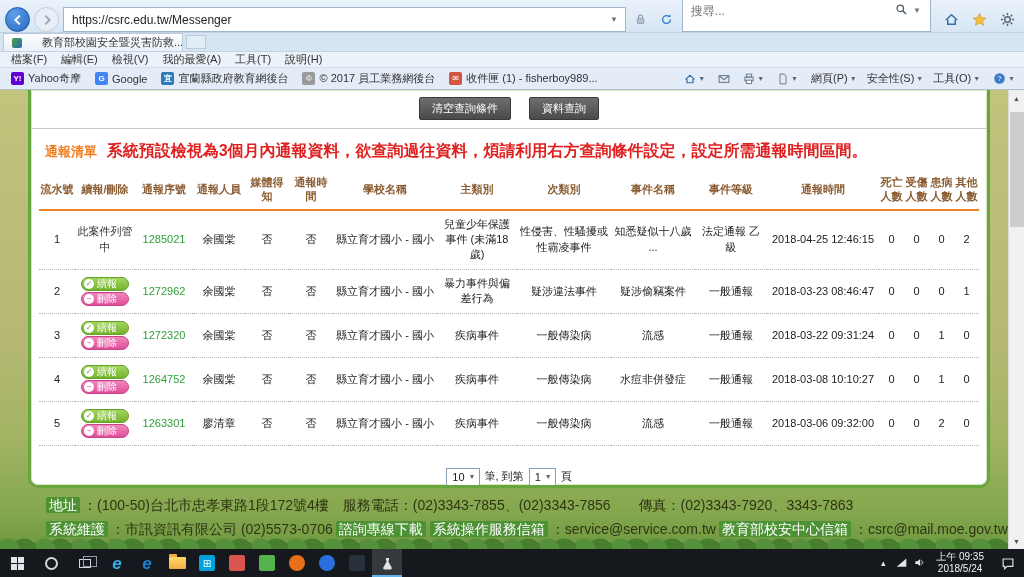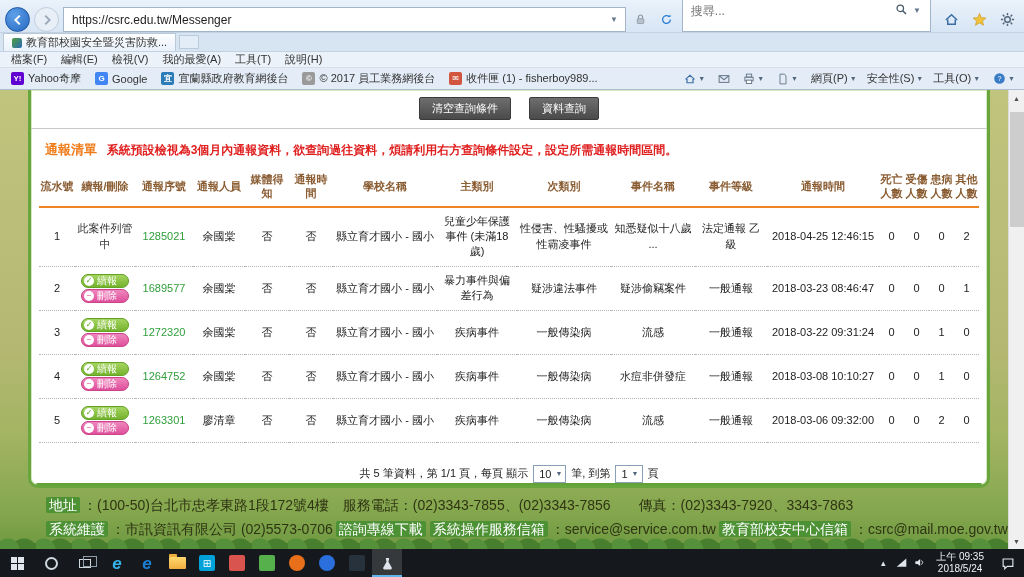--- a/index.html
+++ b/index.html
@@ -14,21 +14,21 @@
 .nav-btn.fwd{background:#e9eff7;border:1px solid #c0cddc}
 .url-box{width:565px;height:25px;background:#fff;border:1px solid #a3b5c9;display:flex;align-items:center;padding:0 2px 0 8px}
 .url-text,.search-input{flex:1;border:0;outline:0;font:12px "Liberation Sans","DejaVu Sans",sans-serif;color:#222;background:transparent;min-width:0}
 .url-dd{width:18px;text-align:center;color:#66788c;font-size:8px;cursor:default}
 .mini-btn{width:22px;height:25px;display:flex;align-items:center;justify-content:center}
 .search-box{width:250px;height:43px;background:#fff;border:1px solid #a3b5c9;display:flex;align-items:center;padding:0 4px 0 8px}
 .chrome-right{display:flex;align-items:center;gap:4px;margin-left:4px}
 .chrome-right .mini-btn{width:24px}
 
 .tab-row{height:19px;background:#d7e4f2;display:flex;align-items:flex-end;padding:0 3px;gap:3px;border-bottom:1px solid #c3d2e2}
-.tab{height:18px;background:linear-gradient(#fdfeff,#e9f1fa);border:1px solid #b9c8da;border-bottom:0;display:flex;align-items:center;gap:4px;padding:0 8px;font-size:11px;color:#333;max-width:180px;white-space:nowrap;overflow:hidden}
+.tab{height:18px;background:linear-gradient(#fdfeff,#e9f1fa);border:1px solid #b9c8da;border-bottom:0;display:flex;align-items:center;gap:20px;padding:0 8px;font-size:11px;color:#333;max-width:180px;white-space:nowrap;overflow:hidden}
 .tab-fav{width:10px;height:10px;background:linear-gradient(135deg,#4f9e3c,#2b6cb8);border-radius:2px;flex:0 0 auto}
 .newtab{width:20px;height:14px;background:#e3edf8;border:1px solid #bccbdc;margin-bottom:2px}
 
 .menu-row{height:16px;background:#ecf2f9;display:flex;align-items:center;padding:0 4px;border-bottom:1px solid #d4dfeb;font-size:11px;color:#333}
 .menu-item{padding:0 7px;cursor:default}
 
 .fav-row{height:22px;background:#e4edf7;display:flex;align-items:center;padding:0 4px;border-bottom:1px solid #aebdd0;font-size:11px;color:#333}
 .fav-list{display:flex;align-items:center;height:100%}
 .fav-item{display:flex;align-items:center;gap:4px;padding:0 7px;height:100%;white-space:nowrap}
 .fav-ico{width:13px;height:13px;border-radius:2px;display:flex;align-items:center;justify-content:center;color:#fff;font-size:8px;font-weight:bold;flex:0 0 auto}
@@ -36,21 +36,21 @@
 .cmd-item{display:flex;align-items:center;gap:2px;padding:0 5px}
 .dd{font-size:7px;color:#55677c}
 
 
 .viewport{position:relative;height:459px;background:linear-gradient(180deg,#c1c47d 0%,#b5b873 55%,#a3b463 75%,#84a74e 92%,#6d9840 100%)}
 .page-frame{position:absolute;left:28px;top:0;width:962px;height:398px;background:#fff;border:3px solid #69a53d;border-top:0;border-radius:0 0 10px 10px;box-shadow:inset 0 0 0 1px #d7e8c0;display:flex;flex-direction:column;overflow:hidden}
 .page-toolbar{display:flex;justify-content:center;gap:18px;padding:7px 0 8px;border-bottom:1px solid #c9c9c9}
 .gray-btn{background:linear-gradient(#6e6e6e,#4a4a4a);color:#fff;font-size:11px;padding:3px 12px;border:1px solid #3a3a3a;border-radius:2px;font-family:inherit;cursor:pointer}
 .list-head{padding:12px 14px 4px;font-size:13px}
 .list-title{color:#f07c1a;font-weight:bold}
-.list-notice{color:#e01f1f;font-weight:bold;font-size:12px;margin-left:6px}
+.list-notice{color:#e01f1f;font-weight:bold;font-size:16px;margin-left:6px}
 .report-table{border-collapse:collapse;margin:4px auto 0;table-layout:fixed;width:940px}
 .report-table th{color:#8a5c32;font-weight:bold;font-size:11px;padding:5px 1px;border-bottom:2px solid #ef8425;line-height:1.3;vertical-align:middle}
 .report-table td{font-size:11px;color:#222;text-align:center;padding:6px 2px;border-bottom:1px dotted #b5b5b5;line-height:1.4;vertical-align:middle;overflow:hidden}
 .report-table th:nth-child(1){width:36px}.report-table th:nth-child(2){width:60px}
 .report-table th:nth-child(3){width:58px}.report-table th:nth-child(4){width:52px}
 .report-table th:nth-child(5){width:44px}.report-table th:nth-child(6){width:44px}
 .report-table th:nth-child(7){width:104px}.report-table th:nth-child(8){width:80px}
 .report-table th:nth-child(9){width:94px}.report-table th:nth-child(10){width:84px}
 .report-table th:nth-child(11){width:72px}.report-table th:nth-child(12){width:112px}
 .report-table th:nth-child(13),.report-table th:nth-child(14),.report-table th:nth-child(15),.report-table th:nth-child(16){width:25px}
@@ -320,21 +320,21 @@
               <td>
                 <div class="pill continue">
                   <span class="dot">✓</span>
                   <span>續報</span>
                 </div>
                 <div class="pill delete">
                   <span class="dot">−</span>
                   <span>刪除</span>
                 </div>
               </td>
-              <td><span class="serial-link">1689577</span></td>
+              <td><span class="serial-link">1272962</span></td>
               <td>余國棠</td>
               <td>否</td>
               <td>否</td>
               <td>縣立育才國小 - 國小</td>
               <td>暴力事件與偏差行為</td>
               <td>疑涉違法事件</td>
               <td>疑涉偷竊案件</td>
               <td>一般通報</td>
               <td>2018-03-23 08:46:47</td>
               <td>0</td>
@@ -420,21 +420,20 @@
               <td>2018-03-06 09:32:00</td>
               <td>0</td>
               <td>0</td>
               <td>2</td>
               <td>0</td>
             </tr>
           </tbody>
       </table>
 
       <div class="pagination">
-        <span>共 5 筆資料，第 1/1 頁，每頁 顯示</span>
         <span class="mini-select">
           <span>10</span>
           <span class="dd">▼</span>
         </span>
         <span>筆, 到第</span>
         <span class="mini-select">
           <span>1</span>
           <span class="dd">▼</span>
         </span>
         <span>頁</span>

